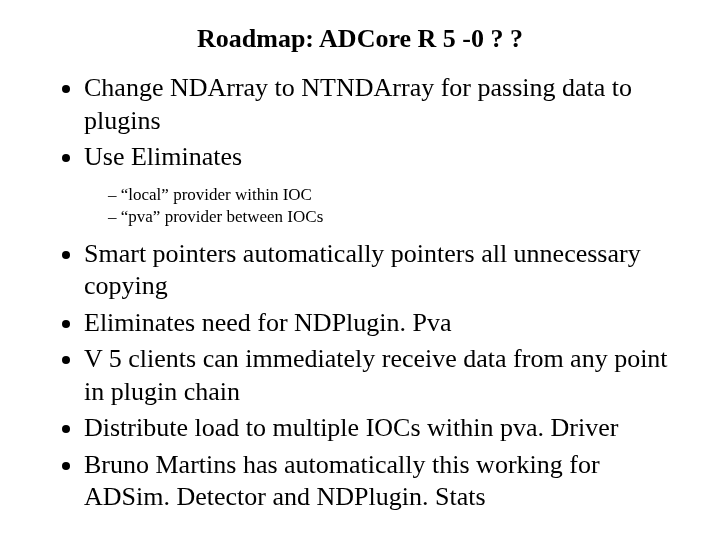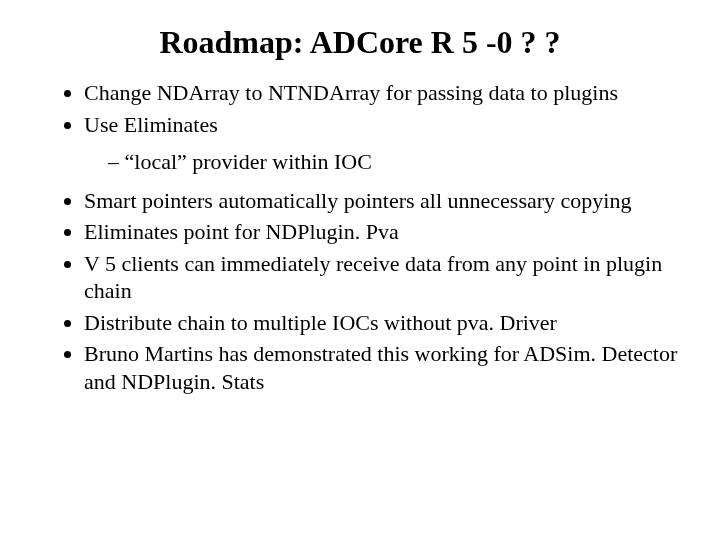--- a/index.html
+++ b/index.html
@@ -12,61 +12,62 @@
     color: #000000;
   }
   .slide {
     position: relative;
     width: 720px;
     height: 540px;
     box-sizing: border-box;
     padding: 18px 40px 20px 40px;
   }
   .title {
-    font-size: 32px;
+    font-size: 26px;
     font-weight: bold;
     text-align: center;
     margin: 6px 0 18px 0;
   }
   ul.top {
     list-style-type: disc;
     margin: 0 0 10px 0;
     padding-left: 44px;
-    font-size: 22px;
+    font-size: 26px;
     line-height: 1.25;
   }
   ul.top > li {
     margin-bottom: 4px;
   }
   ul.sub {
     list-style-type: none;
     margin: 2px 0 10px 0;
     padding-left: 68px;
-    font-size: 22px;
+    font-size: 17px;
     line-height: 1.3;
   }
   ul.sub > li::before {
     content: "–  ";
   }
 </style>
 </head>
 <body>
 
 <div class="slide">
   <div class="title">Roadmap: ADCore R 5 -0 ? ?</div>
 
   <ul class="top">
     <li>Change NDArray to NTNDArray for passing data to plugins</li>
     <li>Use Eliminates</li>
   </ul>
 
   <ul class="sub">
     <li>“local” provider within IOC</li>
+    <li>“pva” provider between IOCs</li>
   </ul>
 
   <ul class="top">
     <li>Smart pointers automatically pointers all unnecessary copying</li>
-    <li>Eliminates point for NDPlugin. Pva</li>
+    <li>Eliminates need for NDPlugin. Pva</li>
     <li>V 5 clients can immediately receive data from any point in plugin chain</li>
-    <li>Distribute chain to multiple IOCs without pva. Driver</li>
-    <li>Bruno Martins has demonstrated this working for ADSim. Detector and NDPlugin. Stats</li>
+    <li>Distribute load to multiple IOCs within pva. Driver</li>
+    <li>Bruno Martins has automatically this working for ADSim. Detector and NDPlugin. Stats</li>
   </ul>
 </div>
 
 </body></html>

